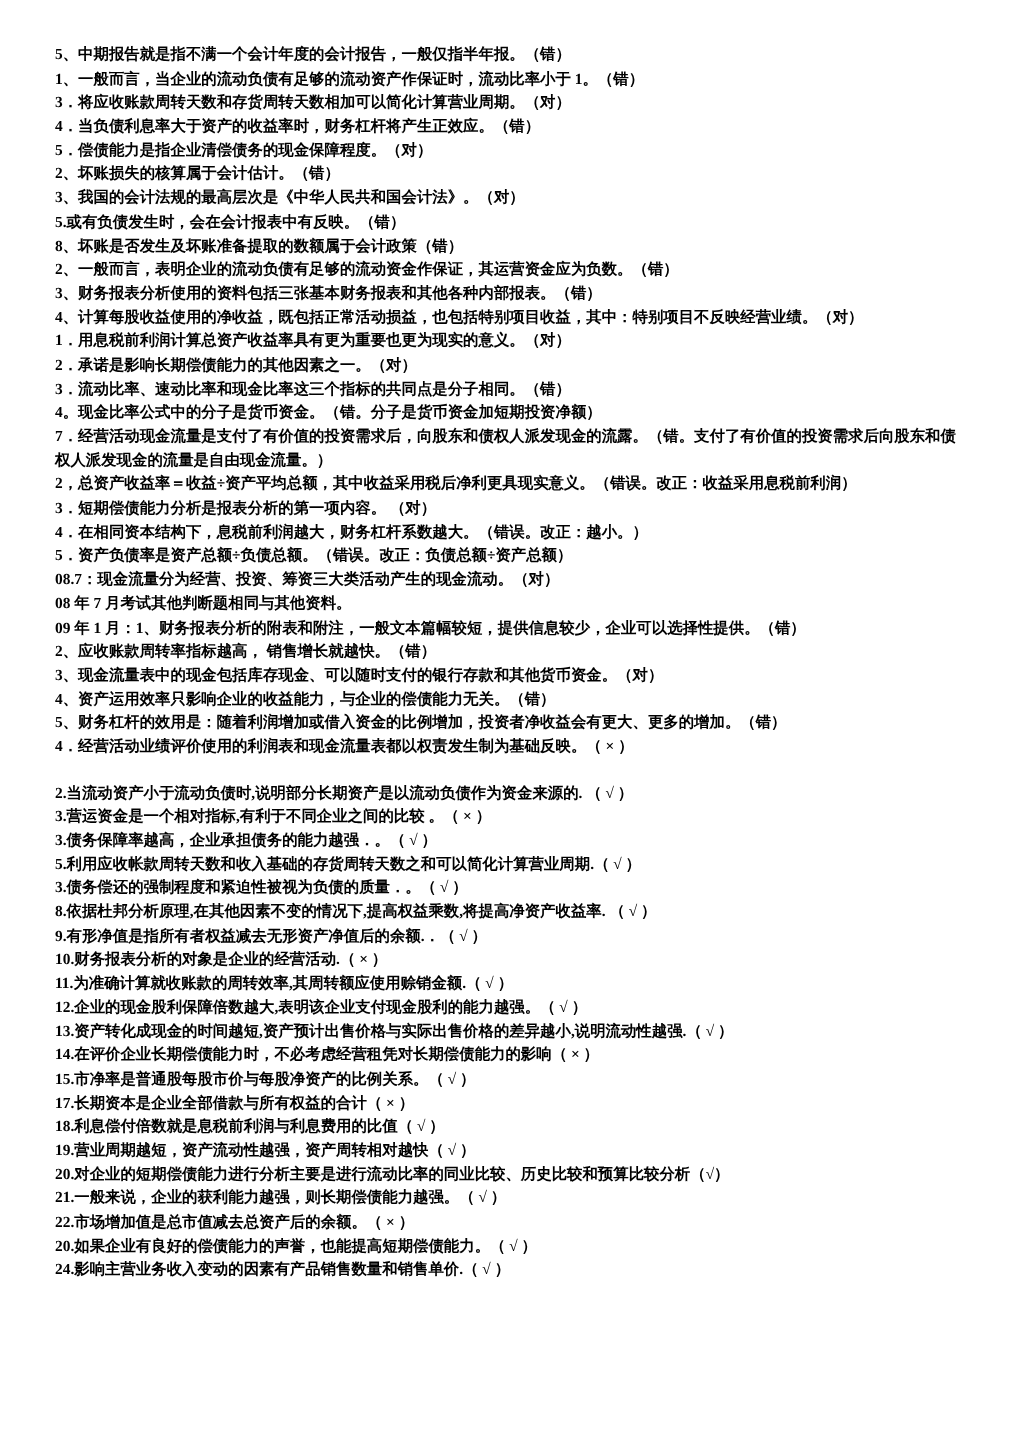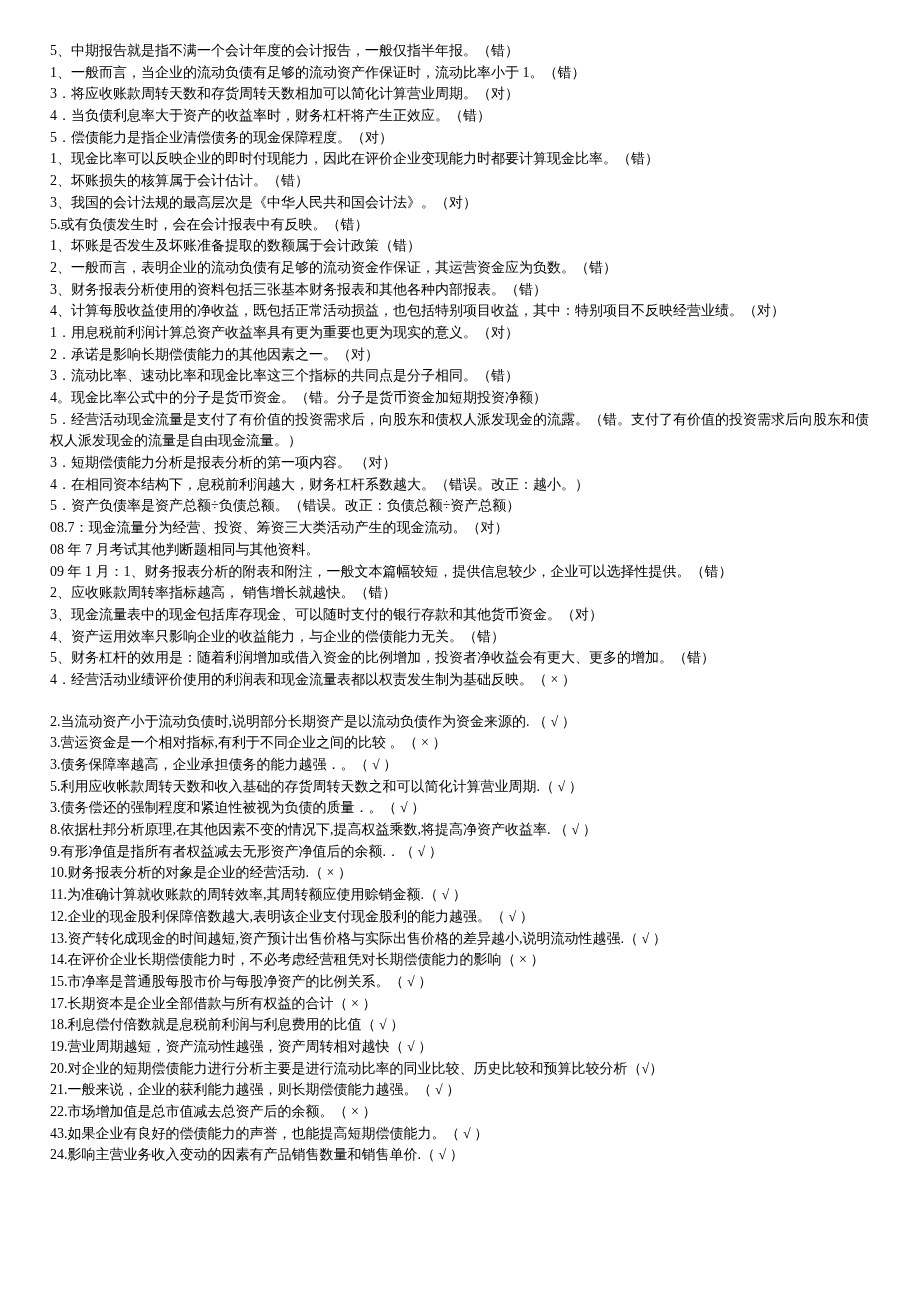--- a/index.html
+++ b/index.html
@@ -10,47 +10,48 @@
     line-height: 1.55;
     color: #000;
     background: #fff;
     width: 920px;
     box-sizing: border-box;
   }
   .line {
     display: block;
     margin: 0;
     white-space: normal;
+    font-weight: bold;
   }
   .spacer {
     height: 20px;
   }
 </style>
 </head>
 <body>
 
 <div id="content">
     <div class="line">5、中期报告就是指不满一个会计年度的会计报告，一般仅指半年报。（错）</div>
     <div class="line">1、一般而言，当企业的流动负债有足够的流动资产作保证时，流动比率小于 1。（错）</div>
     <div class="line">3．将应收账款周转天数和存货周转天数相加可以简化计算营业周期。（对）</div>
     <div class="line">4．当负债利息率大于资产的收益率时，财务杠杆将产生正效应。（错）</div>
     <div class="line">5．偿债能力是指企业清偿债务的现金保障程度。（对）</div>
-    <div class="line">1、现金比率可以反映企业的即时付现能力，因此在评价企业变现能力时都要计算现金比率。（错）</div>
     <div class="line">2、坏账损失的核算属于会计估计。（错）</div>
     <div class="line">3、我国的会计法规的最高层次是《中华人民共和国会计法》。（对）</div>
     <div class="line">5.或有负债发生时，会在会计报表中有反映。（错）</div>
-    <div class="line">1、坏账是否发生及坏账准备提取的数额属于会计政策（错）</div>
+    <div class="line">8、坏账是否发生及坏账准备提取的数额属于会计政策（错）</div>
     <div class="line">2、一般而言，表明企业的流动负债有足够的流动资金作保证，其运营资金应为负数。（错）</div>
     <div class="line">3、财务报表分析使用的资料包括三张基本财务报表和其他各种内部报表。（错）</div>
     <div class="line">4、计算每股收益使用的净收益，既包括正常活动损益，也包括特别项目收益，其中：特别项目不反映经营业绩。（对）</div>
     <div class="line">1．用息税前利润计算总资产收益率具有更为重要也更为现实的意义。（对）</div>
     <div class="line">2．承诺是影响长期偿债能力的其他因素之一。（对）</div>
     <div class="line">3．流动比率、速动比率和现金比率这三个指标的共同点是分子相同。（错）</div>
     <div class="line">4。现金比率公式中的分子是货币资金。（错。分子是货币资金加短期投资净额）</div>
-    <div class="line">5．经营活动现金流量是支付了有价值的投资需求后，向股东和债权人派发现金的流露。（错。支付了有价值的投资需求后向股东和债权人派发现金的流量是自由现金流量。）</div>
+    <div class="line">7．经营活动现金流量是支付了有价值的投资需求后，向股东和债权人派发现金的流露。（错。支付了有价值的投资需求后向股东和债权人派发现金的流量是自由现金流量。）</div>
+    <div class="line">2，总资产收益率＝收益÷资产平均总额，其中收益采用税后净利更具现实意义。（错误。改正：收益采用息税前利润）</div>
     <div class="line">3．短期偿债能力分析是报表分析的第一项内容。  （对）</div>
     <div class="line">4．在相同资本结构下，息税前利润越大，财务杠杆系数越大。（错误。改正：越小。）</div>
     <div class="line">5．资产负债率是资产总额÷负债总额。（错误。改正：负债总额÷资产总额）</div>
     <div class="line">08.7：现金流量分为经营、投资、筹资三大类活动产生的现金流动。（对）</div>
     <div class="line">08 年 7 月考试其他判断题相同与其他资料。</div>
     <div class="line">09 年 1 月：1、财务报表分析的附表和附注，一般文本篇幅较短，提供信息较少，企业可以选择性提供。（错）</div>
     <div class="line">2、应收账款周转率指标越高，  销售增长就越快。（错）</div>
     <div class="line">3、现金流量表中的现金包括库存现金、可以随时支付的银行存款和其他货币资金。（对）</div>
     <div class="line">4、资产运用效率只影响企业的收益能力，与企业的偿债能力无关。（错）</div>
     <div class="line">5、财务杠杆的效用是：随着利润增加或借入资金的比例增加，投资者净收益会有更大、更多的增加。（错）</div>
@@ -68,16 +69,16 @@
     <div class="line">12.企业的现金股利保障倍数越大,表明该企业支付现金股利的能力越强。（  √  ）</div>
     <div class="line">13.资产转化成现金的时间越短,资产预计出售价格与实际出售价格的差异越小,说明流动性越强.（  √  ）</div>
     <div class="line">14.在评价企业长期偿债能力时，不必考虑经营租凭对长期偿债能力的影响（  ×  ）</div>
     <div class="line">15.市净率是普通股每股市价与每股净资产的比例关系。（   √ ）</div>
     <div class="line">17.长期资本是企业全部借款与所有权益的合计（  ×   ）</div>
     <div class="line">18.利息偿付倍数就是息税前利润与利息费用的比值（  √  ）</div>
     <div class="line">19.营业周期越短，资产流动性越强，资产周转相对越快（    √   ）</div>
     <div class="line">20.对企业的短期偿债能力进行分析主要是进行流动比率的同业比较、历史比较和预算比较分析（√）</div>
     <div class="line">21.一般来说，企业的获利能力越强，则长期偿债能力越强。（   √  ）</div>
     <div class="line">22.市场增加值是总市值减去总资产后的余额。（   ×   ）</div>
-    <div class="line">43.如果企业有良好的偿债能力的声誉，也能提高短期偿债能力。（  √  ）</div>
+    <div class="line">20.如果企业有良好的偿债能力的声誉，也能提高短期偿债能力。（  √  ）</div>
     <div class="line">24.影响主营业务收入变动的因素有产品销售数量和销售单价.（   √   ）</div>
     <div class="spacer" style="height: 90px;"></div>
   </div>
 
 </body></html>

